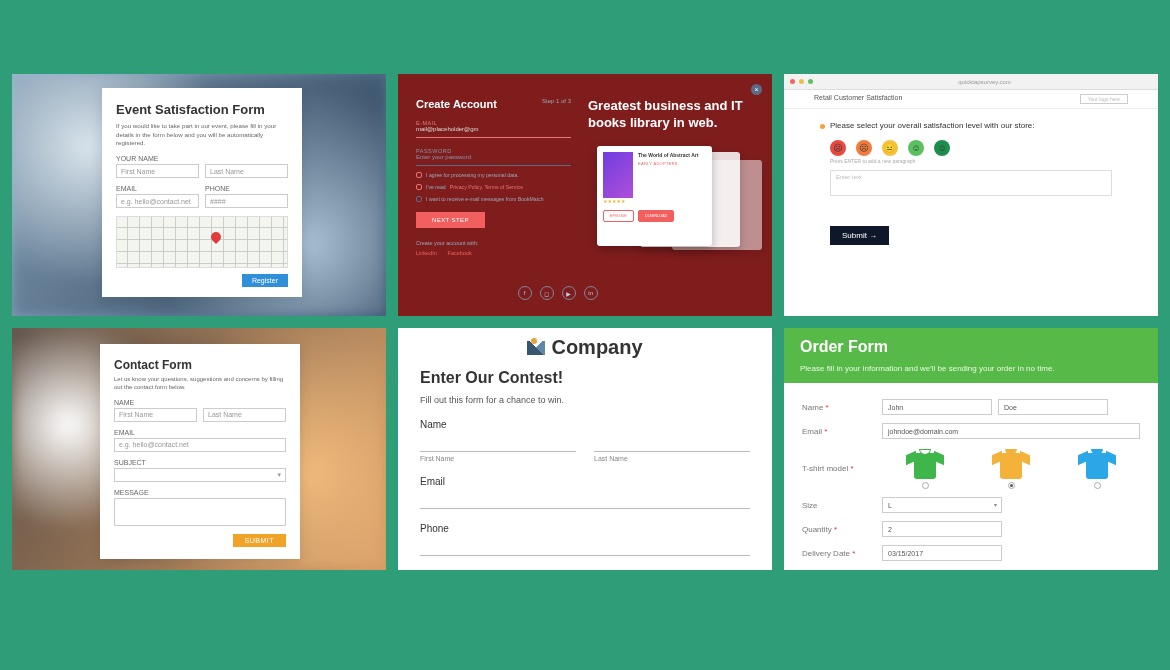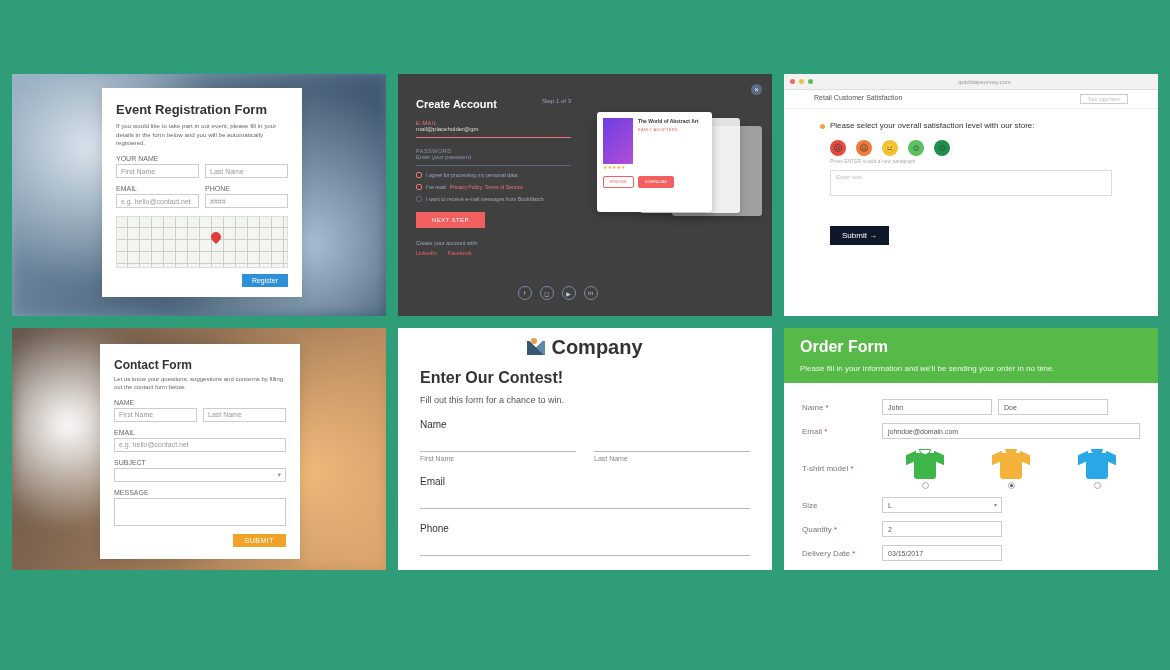--- a/index.html
+++ b/index.html
@@ -56,21 +56,21 @@
 .t1 .desc { font-size:6.2px; color:#666; line-height:1.4; }
 .t1 .map { margin-top:8px; height:52px; background:#eef3ec; position:relative; border:1px solid #ddd;}
 .t1 .map::before{content:"";position:absolute;inset:0;background:
   linear-gradient(#ccc 1px,transparent 1px) 0 10px/100% 12px,
   linear-gradient(90deg,#ccc 1px,transparent 1px) 10px 0/12px 100%,
   #f3f6ef;}
 .t1 .pin{position:absolute;left:55%;top:30%;width:10px;height:10px;background:#e23b3b;border-radius:50% 50% 50% 0;transform:rotate(-45deg);}
 .t1 .reg-btn{display:block;margin-left:auto;margin-top:6px;background:#2f8fd8;color:#fff;font-size:7px;padding:3px 10px;border:none;}
 
 
-.t2 { background:#404040; }
+.t2 { background:#7f1d1d; }
 .t2 .panel-l{position:absolute;left:18px;top:24px;width:155px;}
 .t2 .panel-l h3{color:#fff;font-size:11px;}
 .t2 .step{position:absolute;right:0;top:0;font-size:6px;color:#9aa7bc;}
 .t2 .flabel{font-size:5.5px;color:#e87676;letter-spacing:.5px;margin-top:10px;text-transform:uppercase;}
 .t2 .fline{border:none;border-bottom:1px solid #e87676;background:transparent;height:12px;font-size:6px;color:#ddd;width:100%;padding:0;}
 .t2 .fline.off{border-color:#5a6a84;color:#8896ae;}
 .t2 .flabel.off{color:#8896ae;}
 .t2 .chk{font-size:5.2px;color:#9aa7bc;margin-top:6px;display:flex;align-items:center;gap:4px;}
 .t2 .chk .box{width:6px;height:6px;border:1px solid #e87676;border-radius:2px;}
 .t2 .chk.off .box{border-color:#5a6a84;}
@@ -170,21 +170,21 @@
 <body>
 
 <div class="hero">
 </div>
 
 <div class="grid">
 
   <div class="tile t1">
     <div class="blurbg"></div>
     <div class="card">
-      <h3>Event Registration Form</h3>
+      <h3>Event Satisfaction Form</h3>
       <div class="desc">If you would like to take part in our event, please fill in your details in the form below and you will be automatically registered.</div>
       <span class="label">Your Name</span>
       <div class="row">
         <div class="inp">First Name</div>
         <div class="inp">Last Name</div>
       </div>
       <div class="row">
         <div>
           <span class="label">Email</span>
           <div class="inp">e.g. hello@contact.net</div>
@@ -226,20 +226,21 @@
           <span>I want to receive e-mail messages from BookMatch</span>
         </div>
       <button class="next-btn">NEXT STEP</button>
       <div class="create-with">Create your account with:</div>
       <div class="soc-line">
         <span>LinkedIn</span>
         <span>Facebook</span>
       </div>
     </div>
     <div class="panel-r">
+      <h3>Greatest business and IT books library in web.</h3>
       <div class="stackc">
         <div class="bcard c3"></div>
         <div class="bcard c2">
           <div class="bt">Getting Things Done</div>
           <div class="stars">★★★★☆</div>
         </div>
         <div class="bcard c1">
           <div class="cover"></div>
           <div class="bt">The World of Abstract Art</div>
           <div class="cat">EARLY ADOPTERS</div>

